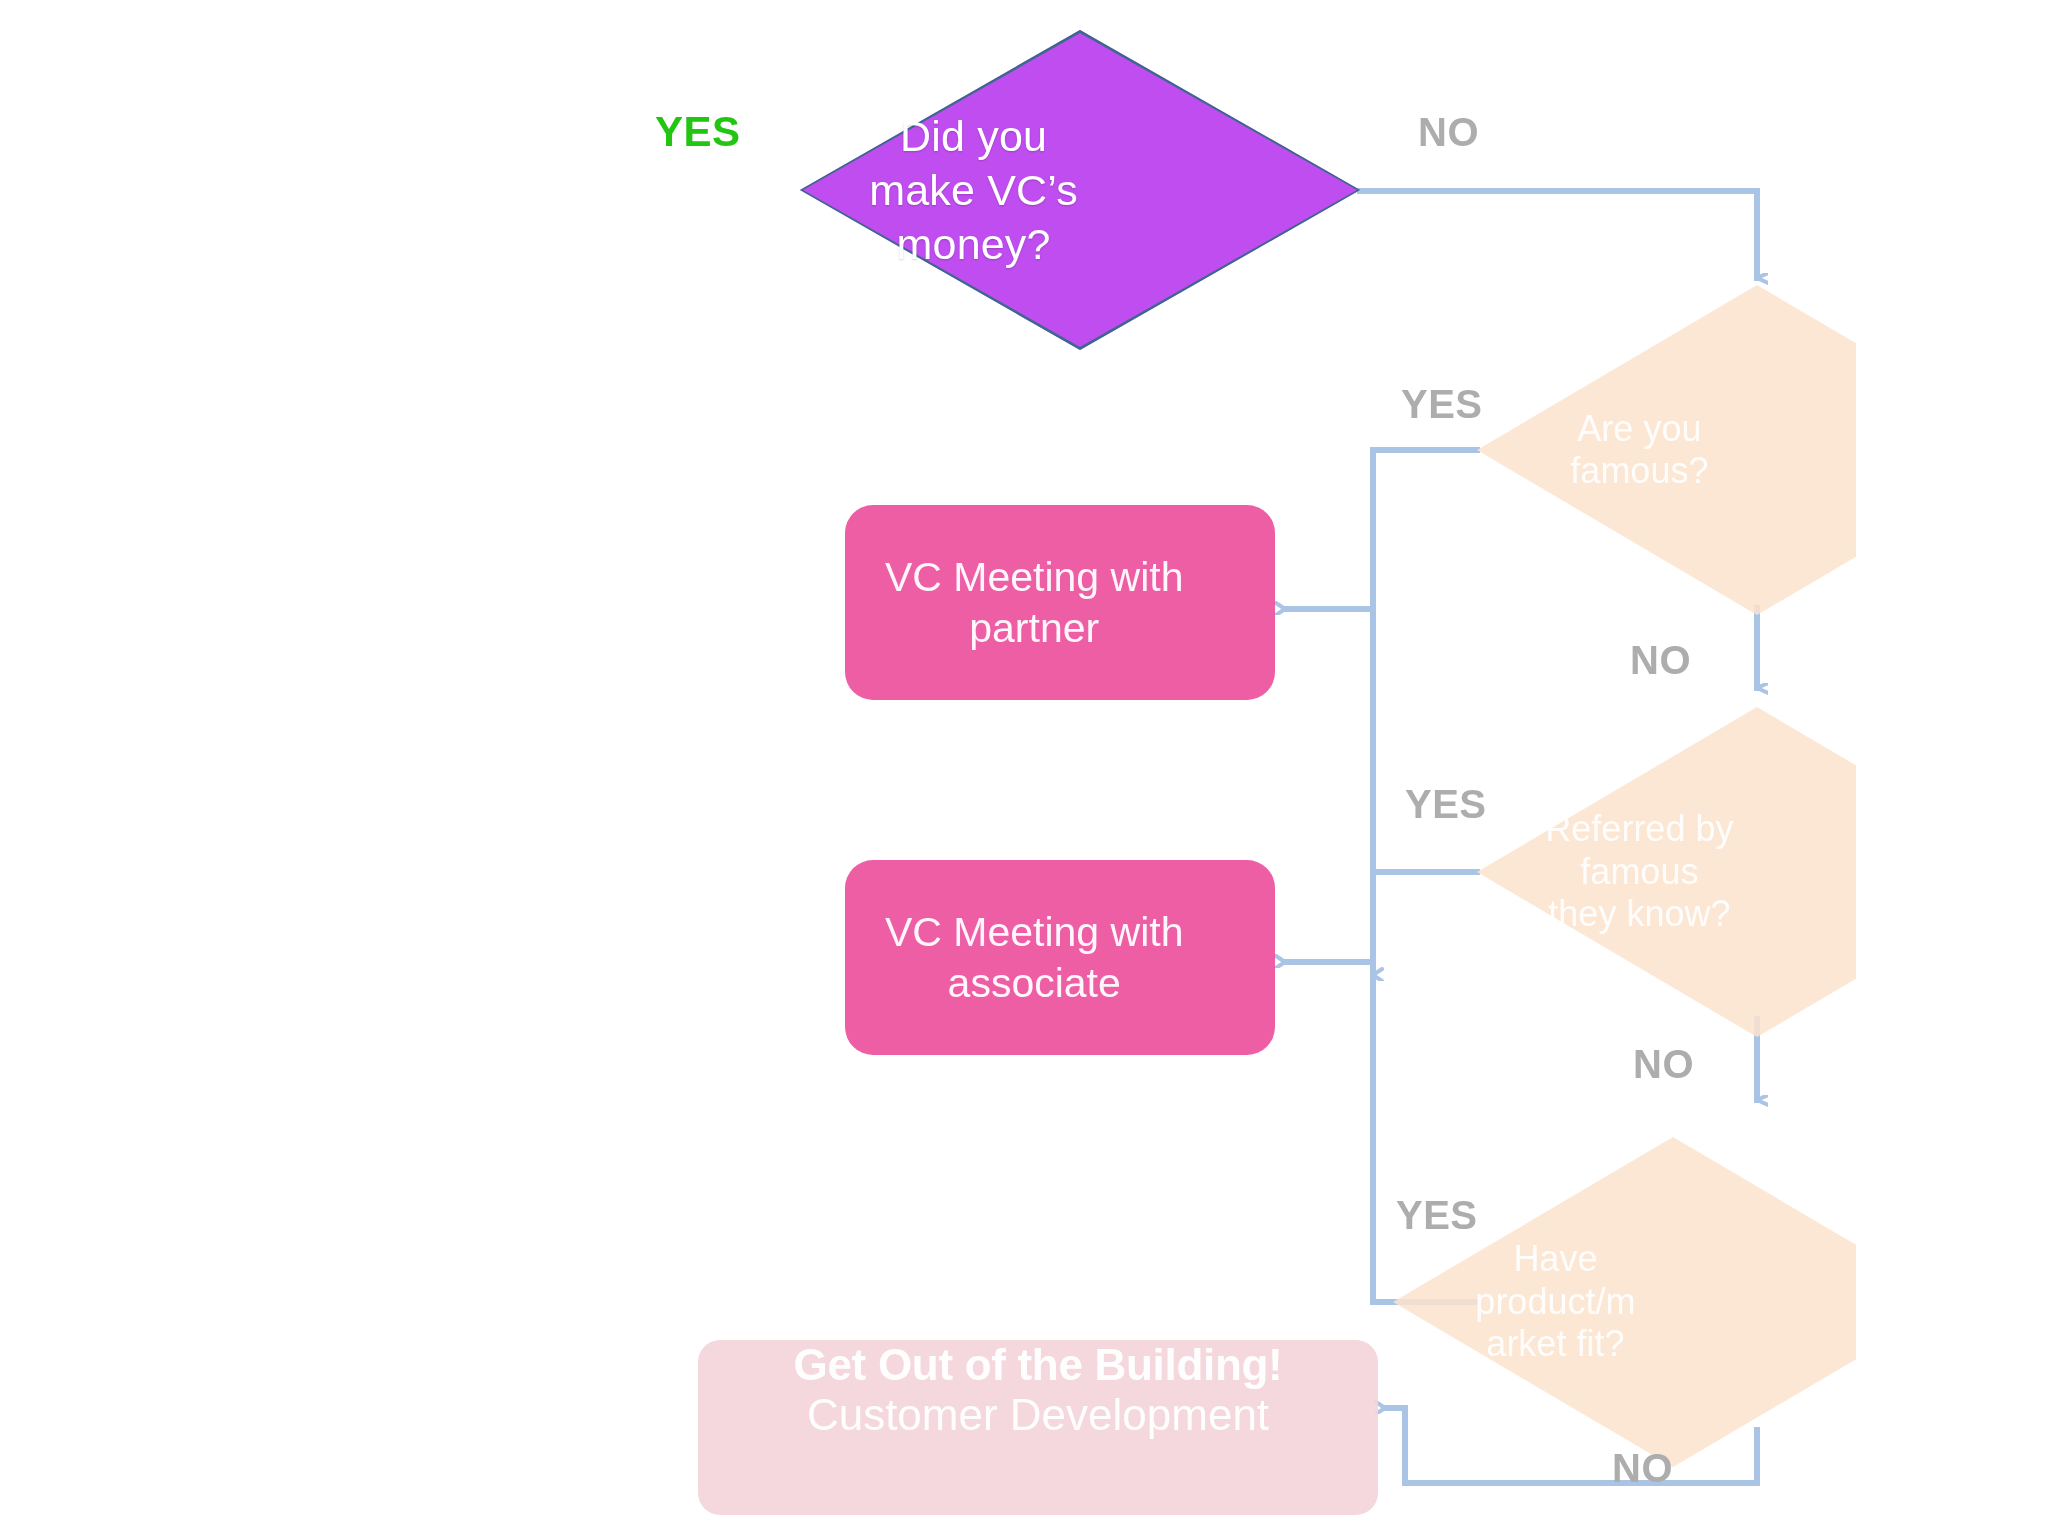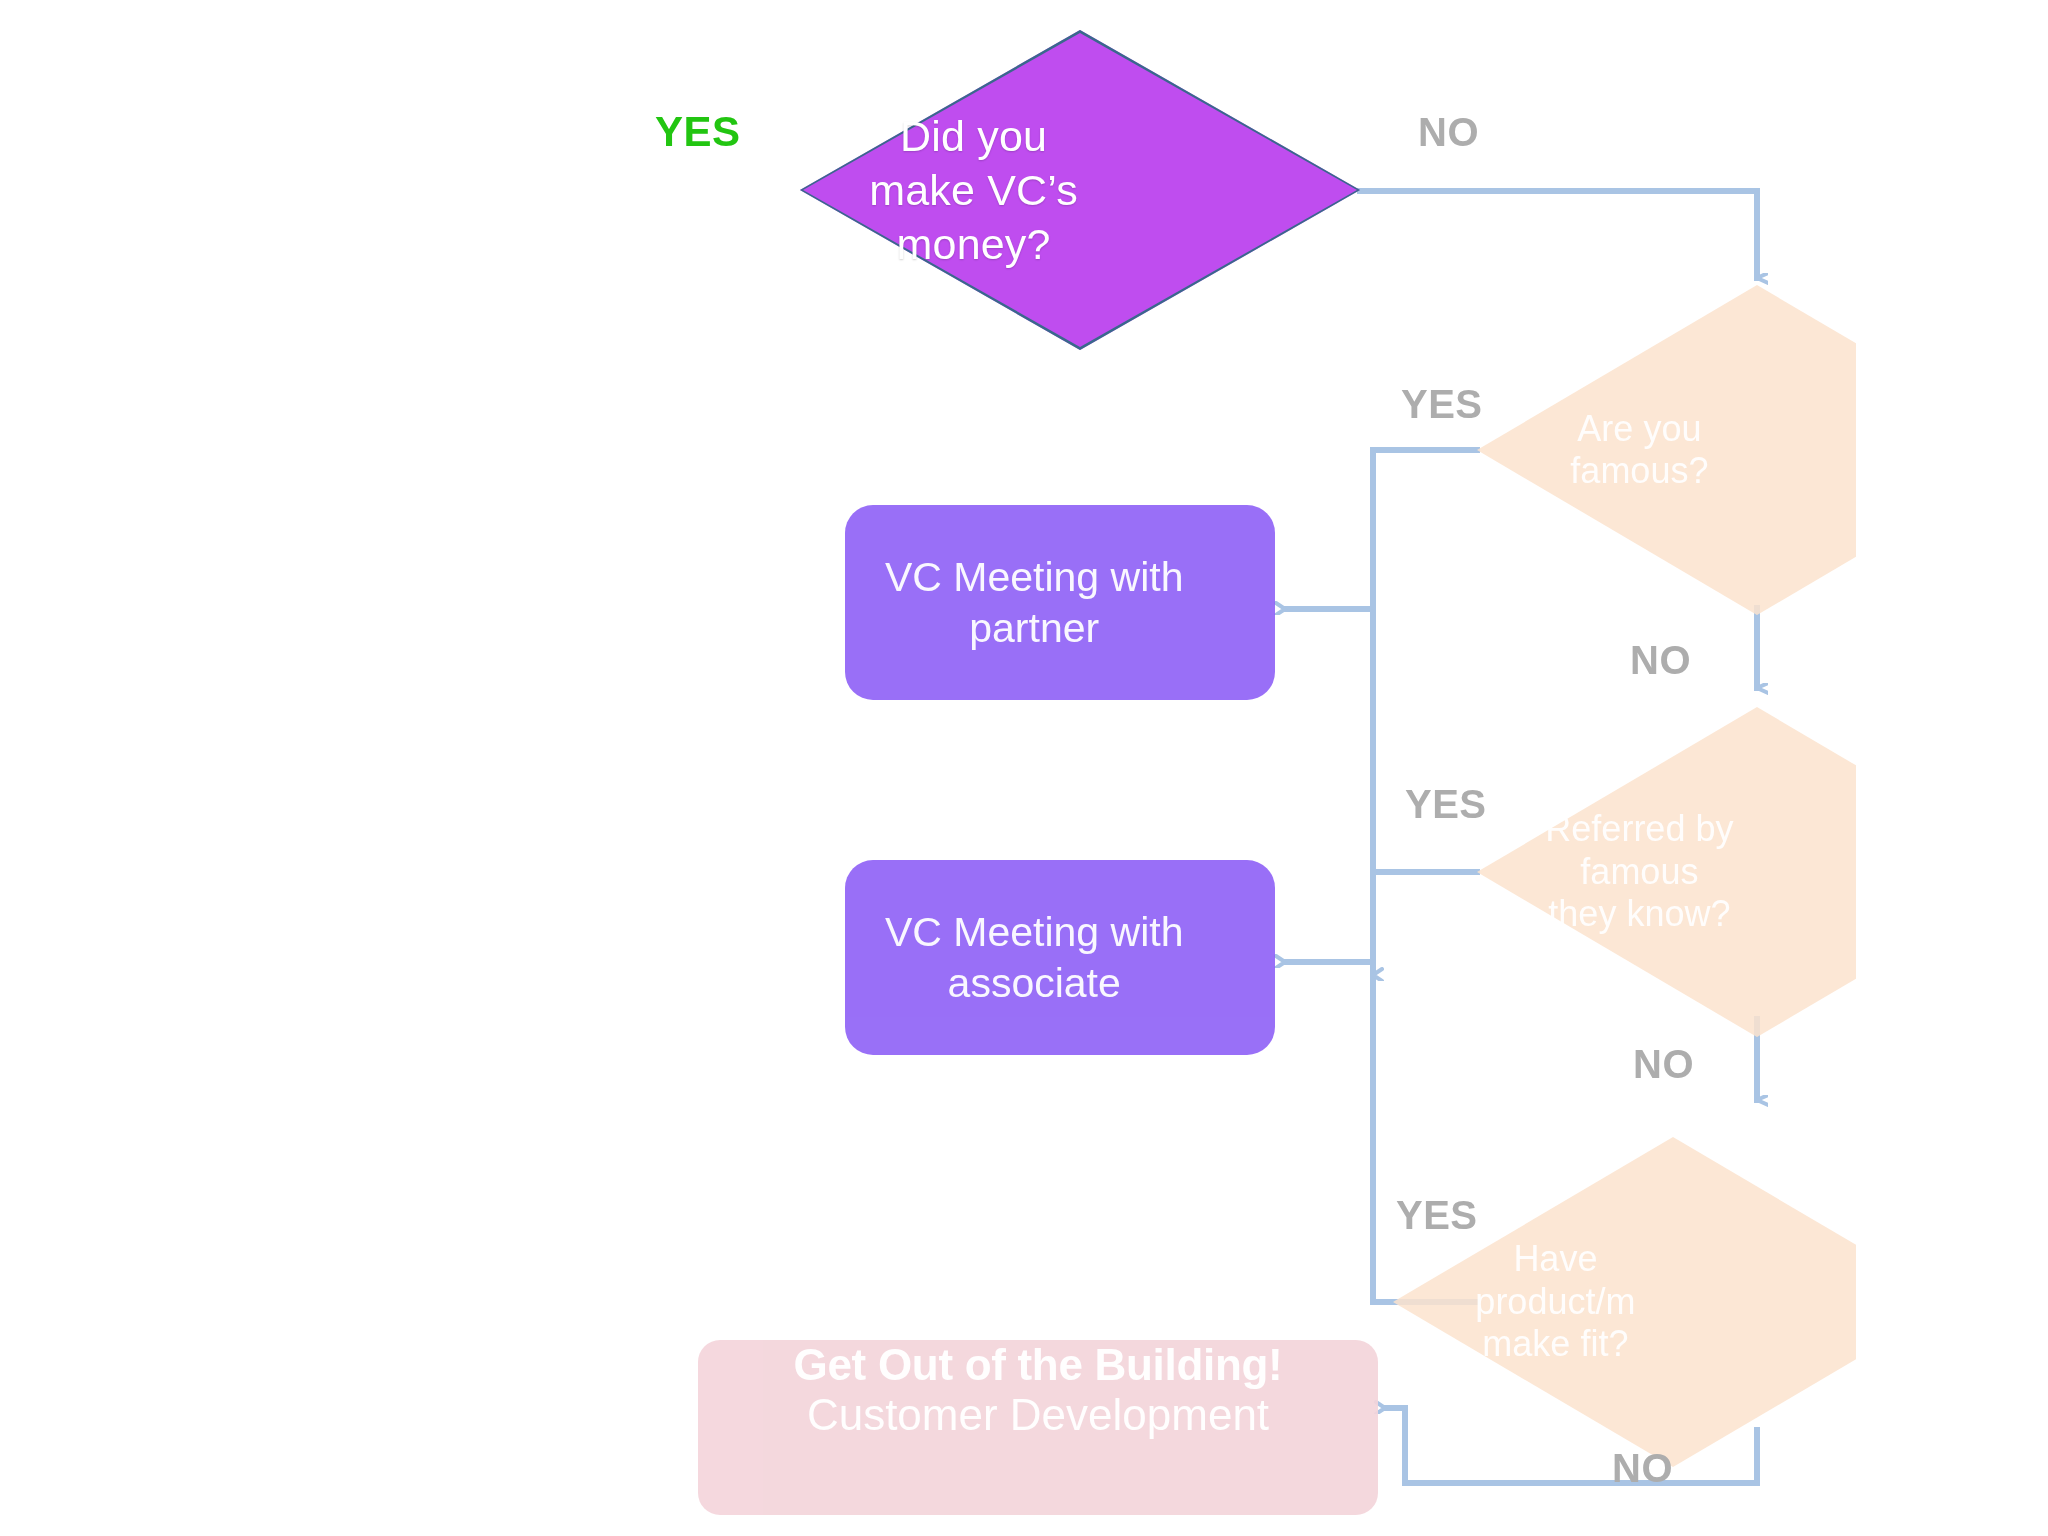--- a/index.html
+++ b/index.html
@@ -94,21 +94,21 @@
     line-height: 1.18;
     font-weight: 400;
     width: 58%;
     filter: blur(0.35px);
   }
 
   
   .box-blue {
     width: 430px;
     height: 195px;
-    background: #8b5cf6;
+    background: #ec4899;
     border-radius: 28px;
     opacity: .88;
   }
   .box-blue .label {
     color: rgba(255,255,255,0.95);
     font-size: 41px;
     line-height: 1.22;
     font-weight: 400;
     width: 88%;
     filter: blur(0.25px);
@@ -240,21 +240,21 @@
       <div>famous</div>
       <div>they know?</div>
     </div>
   </div>
 
   <div class="node diamond-peach" style="left:1393px; top:1137px;">
     <div class="face"></div>
     <div class="label">
       <div>Have</div>
       <div>product/m</div>
-      <div>make fit?</div>
+      <div>arket fit?</div>
     </div>
   </div>
 
   <div class="node box-blue" style="left:845px; top:505px;">
     <div class="label">
       <div>VC Meeting with</div>
       <div>partner</div>
     </div>
   </div>
 

